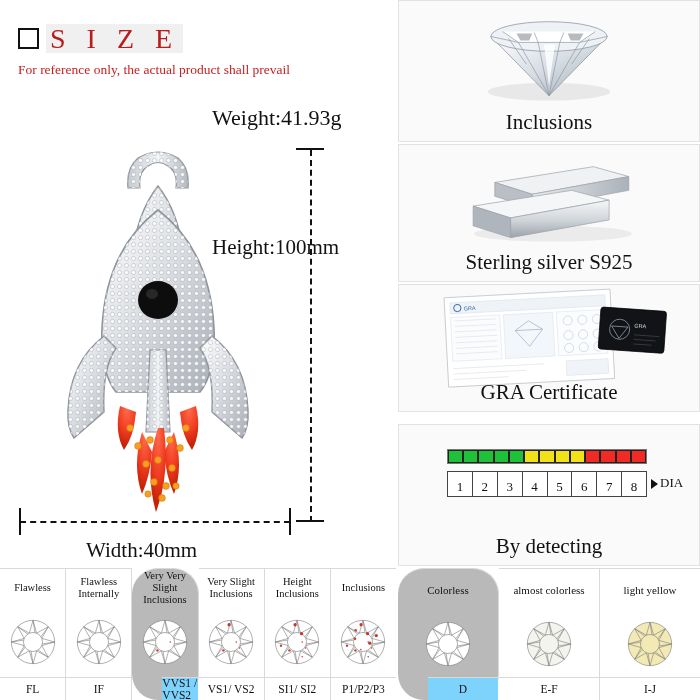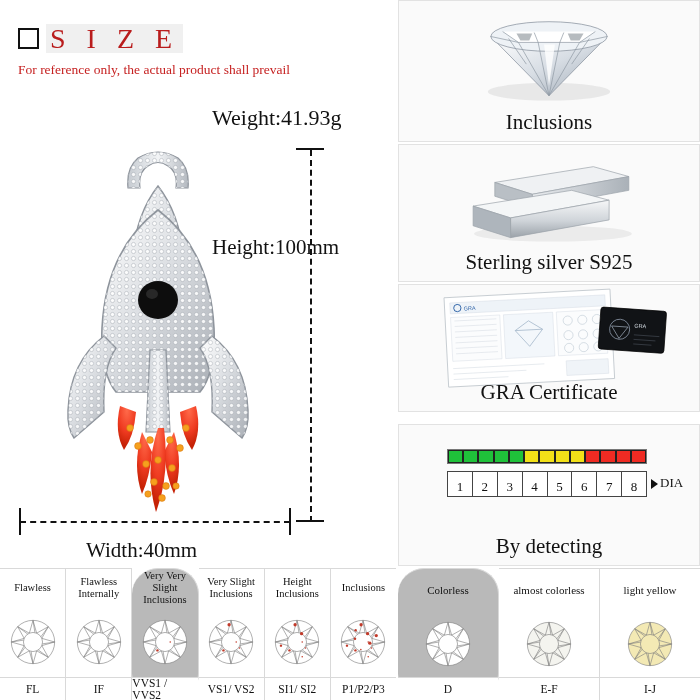--- a/index.html
+++ b/index.html
@@ -49,21 +49,21 @@
 
   
   #clarity{position:absolute;left:0;top:568px;width:396px;height:132px;display:flex;}
   #color{position:absolute;left:398px;top:568px;width:302px;height:132px;display:flex;}
   .col{flex:1;border-right:1px solid #d9d9d9;border-top:1px solid #d9d9d9;box-sizing:border-box;display:flex;flex-direction:column;background:#fff;position:relative;}
   .col:last-child{border-right:none;}
   .col.hl{background:#b9b9b9;border-radius:26px;}
   .col .h{height:38px;display:flex;align-items:center;justify-content:center;text-align:center;font-size:10.5px;line-height:1.12;padding:0 3px;color:#111;font-family:"Liberation Serif",serif;}
   .col .gem{flex:1;display:flex;align-items:center;justify-content:center;}
   .col .f{height:22px;display:flex;align-items:center;justify-content:center;font-size:11.5px;color:#111;border-top:1px solid #d9d9d9;font-family:"Liberation Serif",serif;}
-  .col.hl .f{background:#ffffff;}
+  .col.hl .f{background:#7dd3fc;margin-left:30px;}
   #color .col .h{height:42px;font-size:11px;}
 </style>
 </head>
 <body>
 
 <div id="left">
 
   <div id="size-box">
     <div class="sq"></div>
     <div id="size-title">S I Z E</div>

